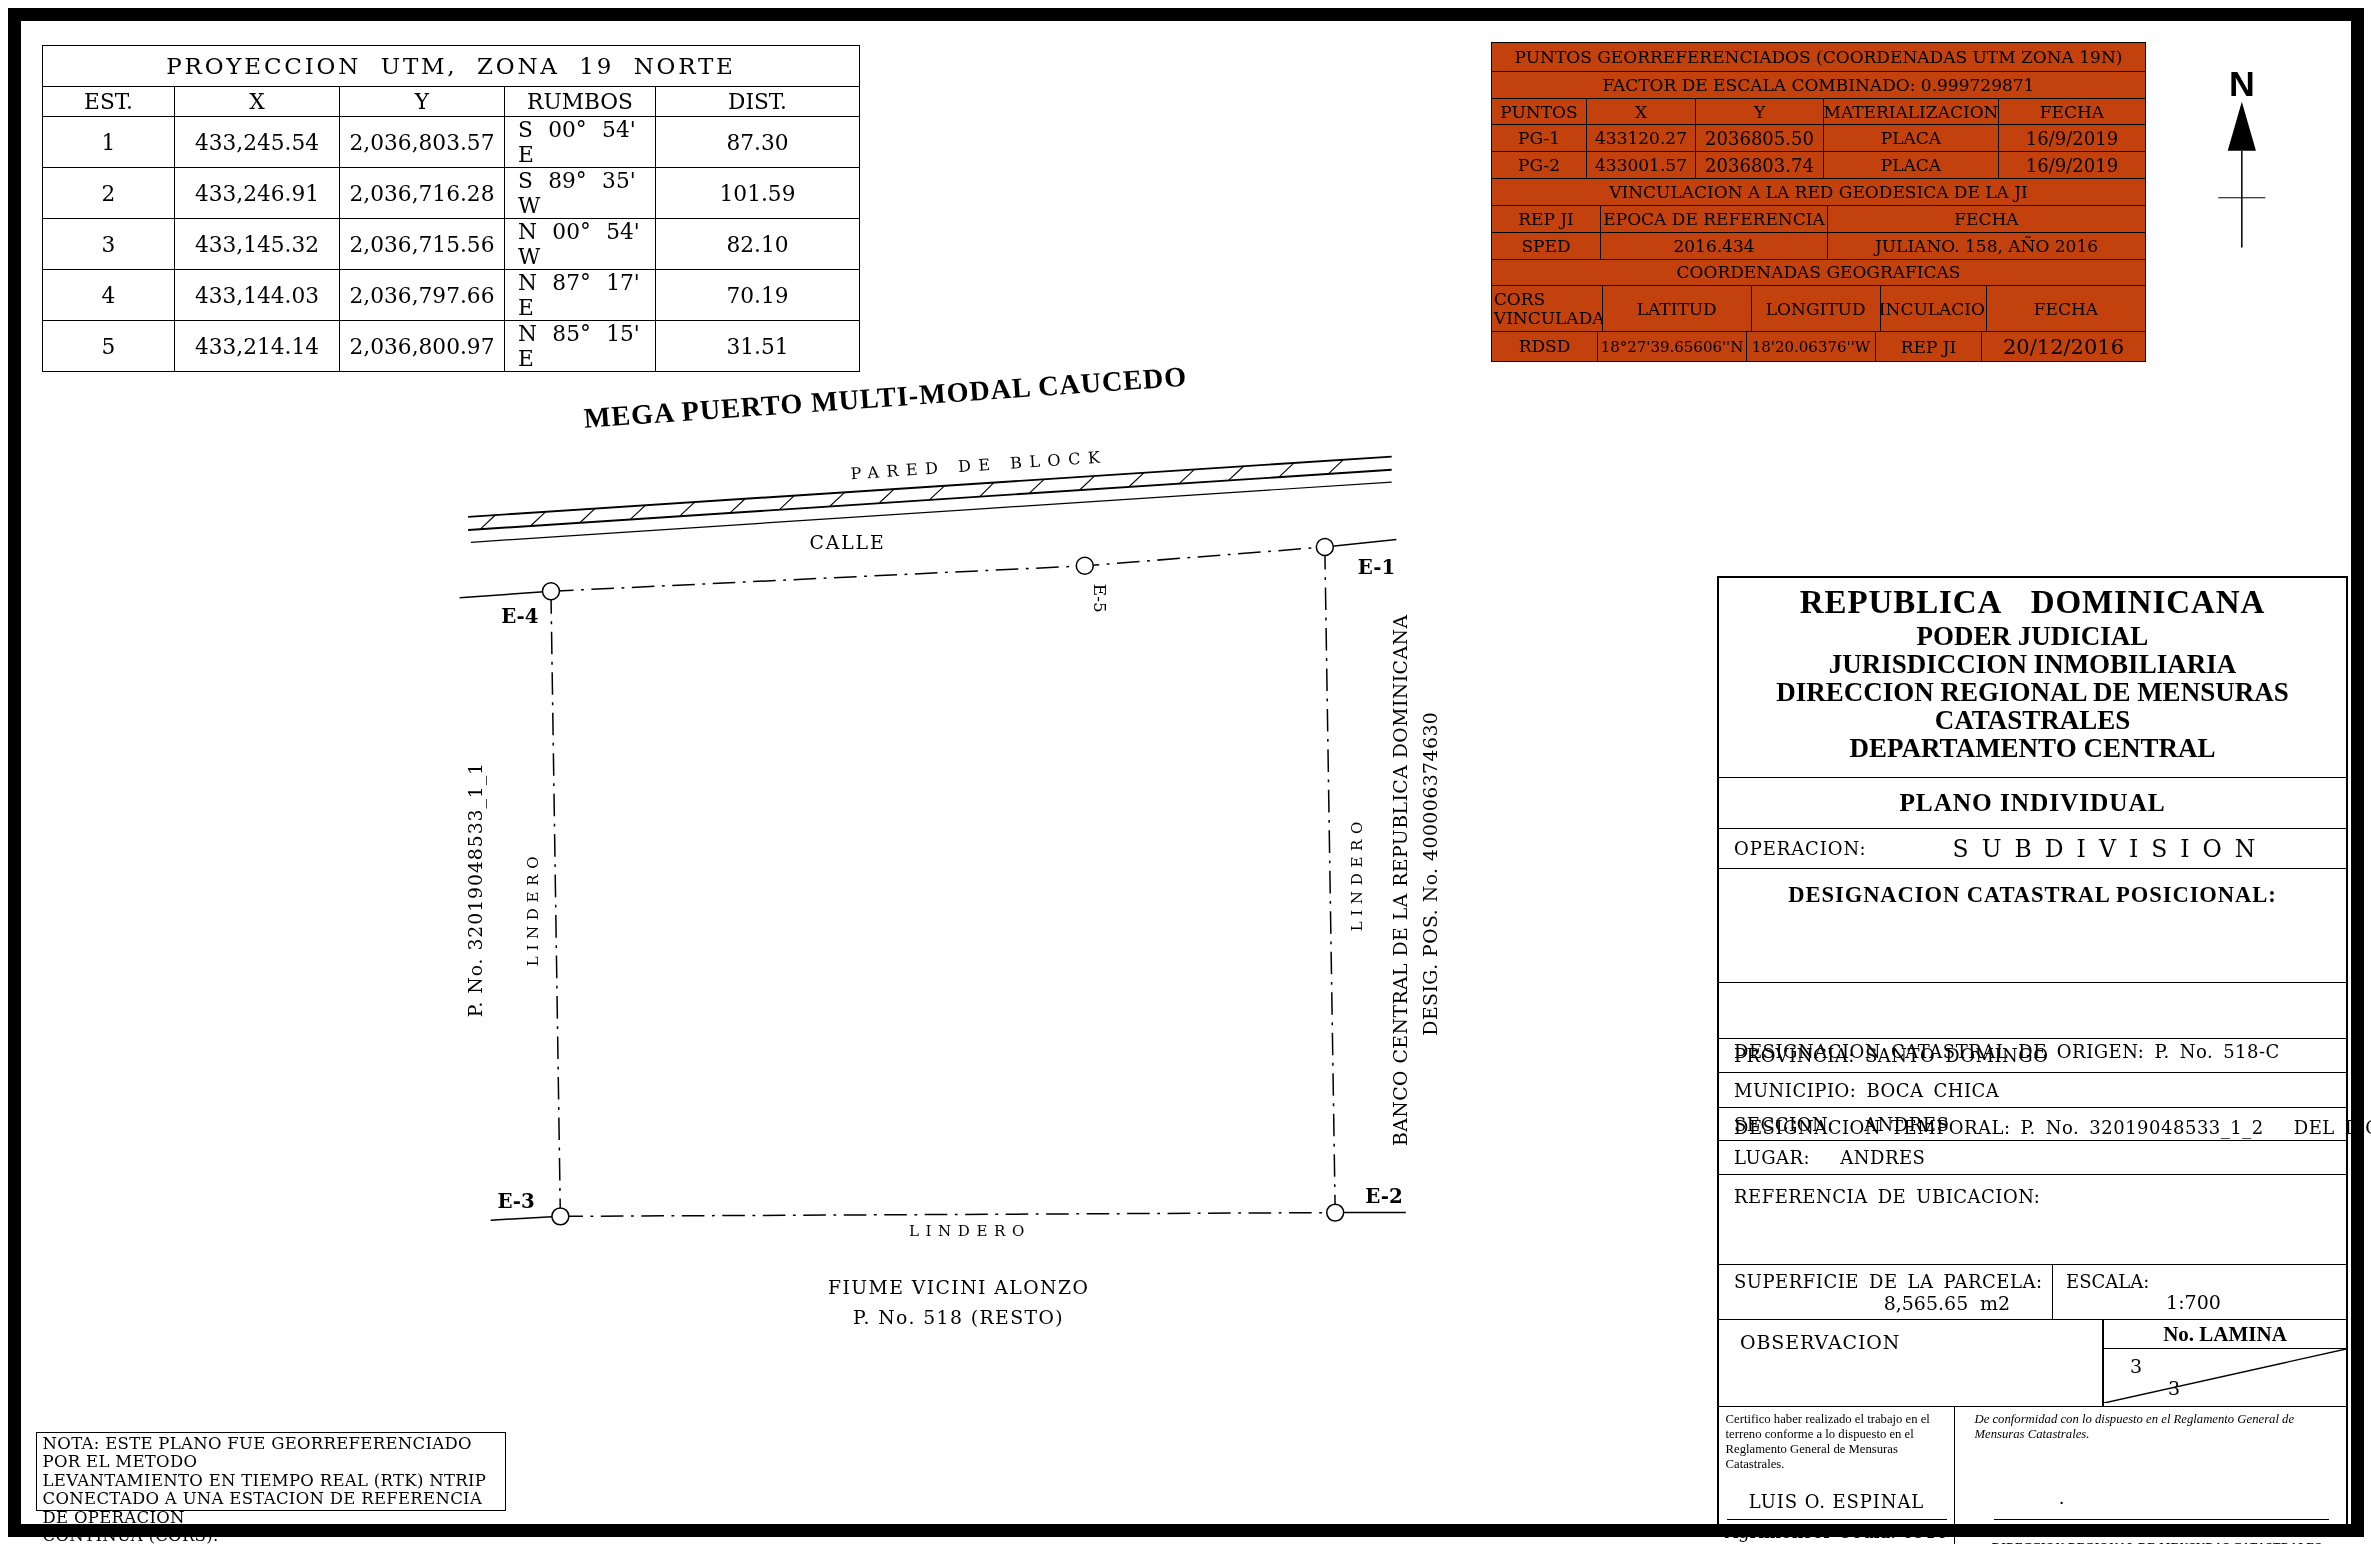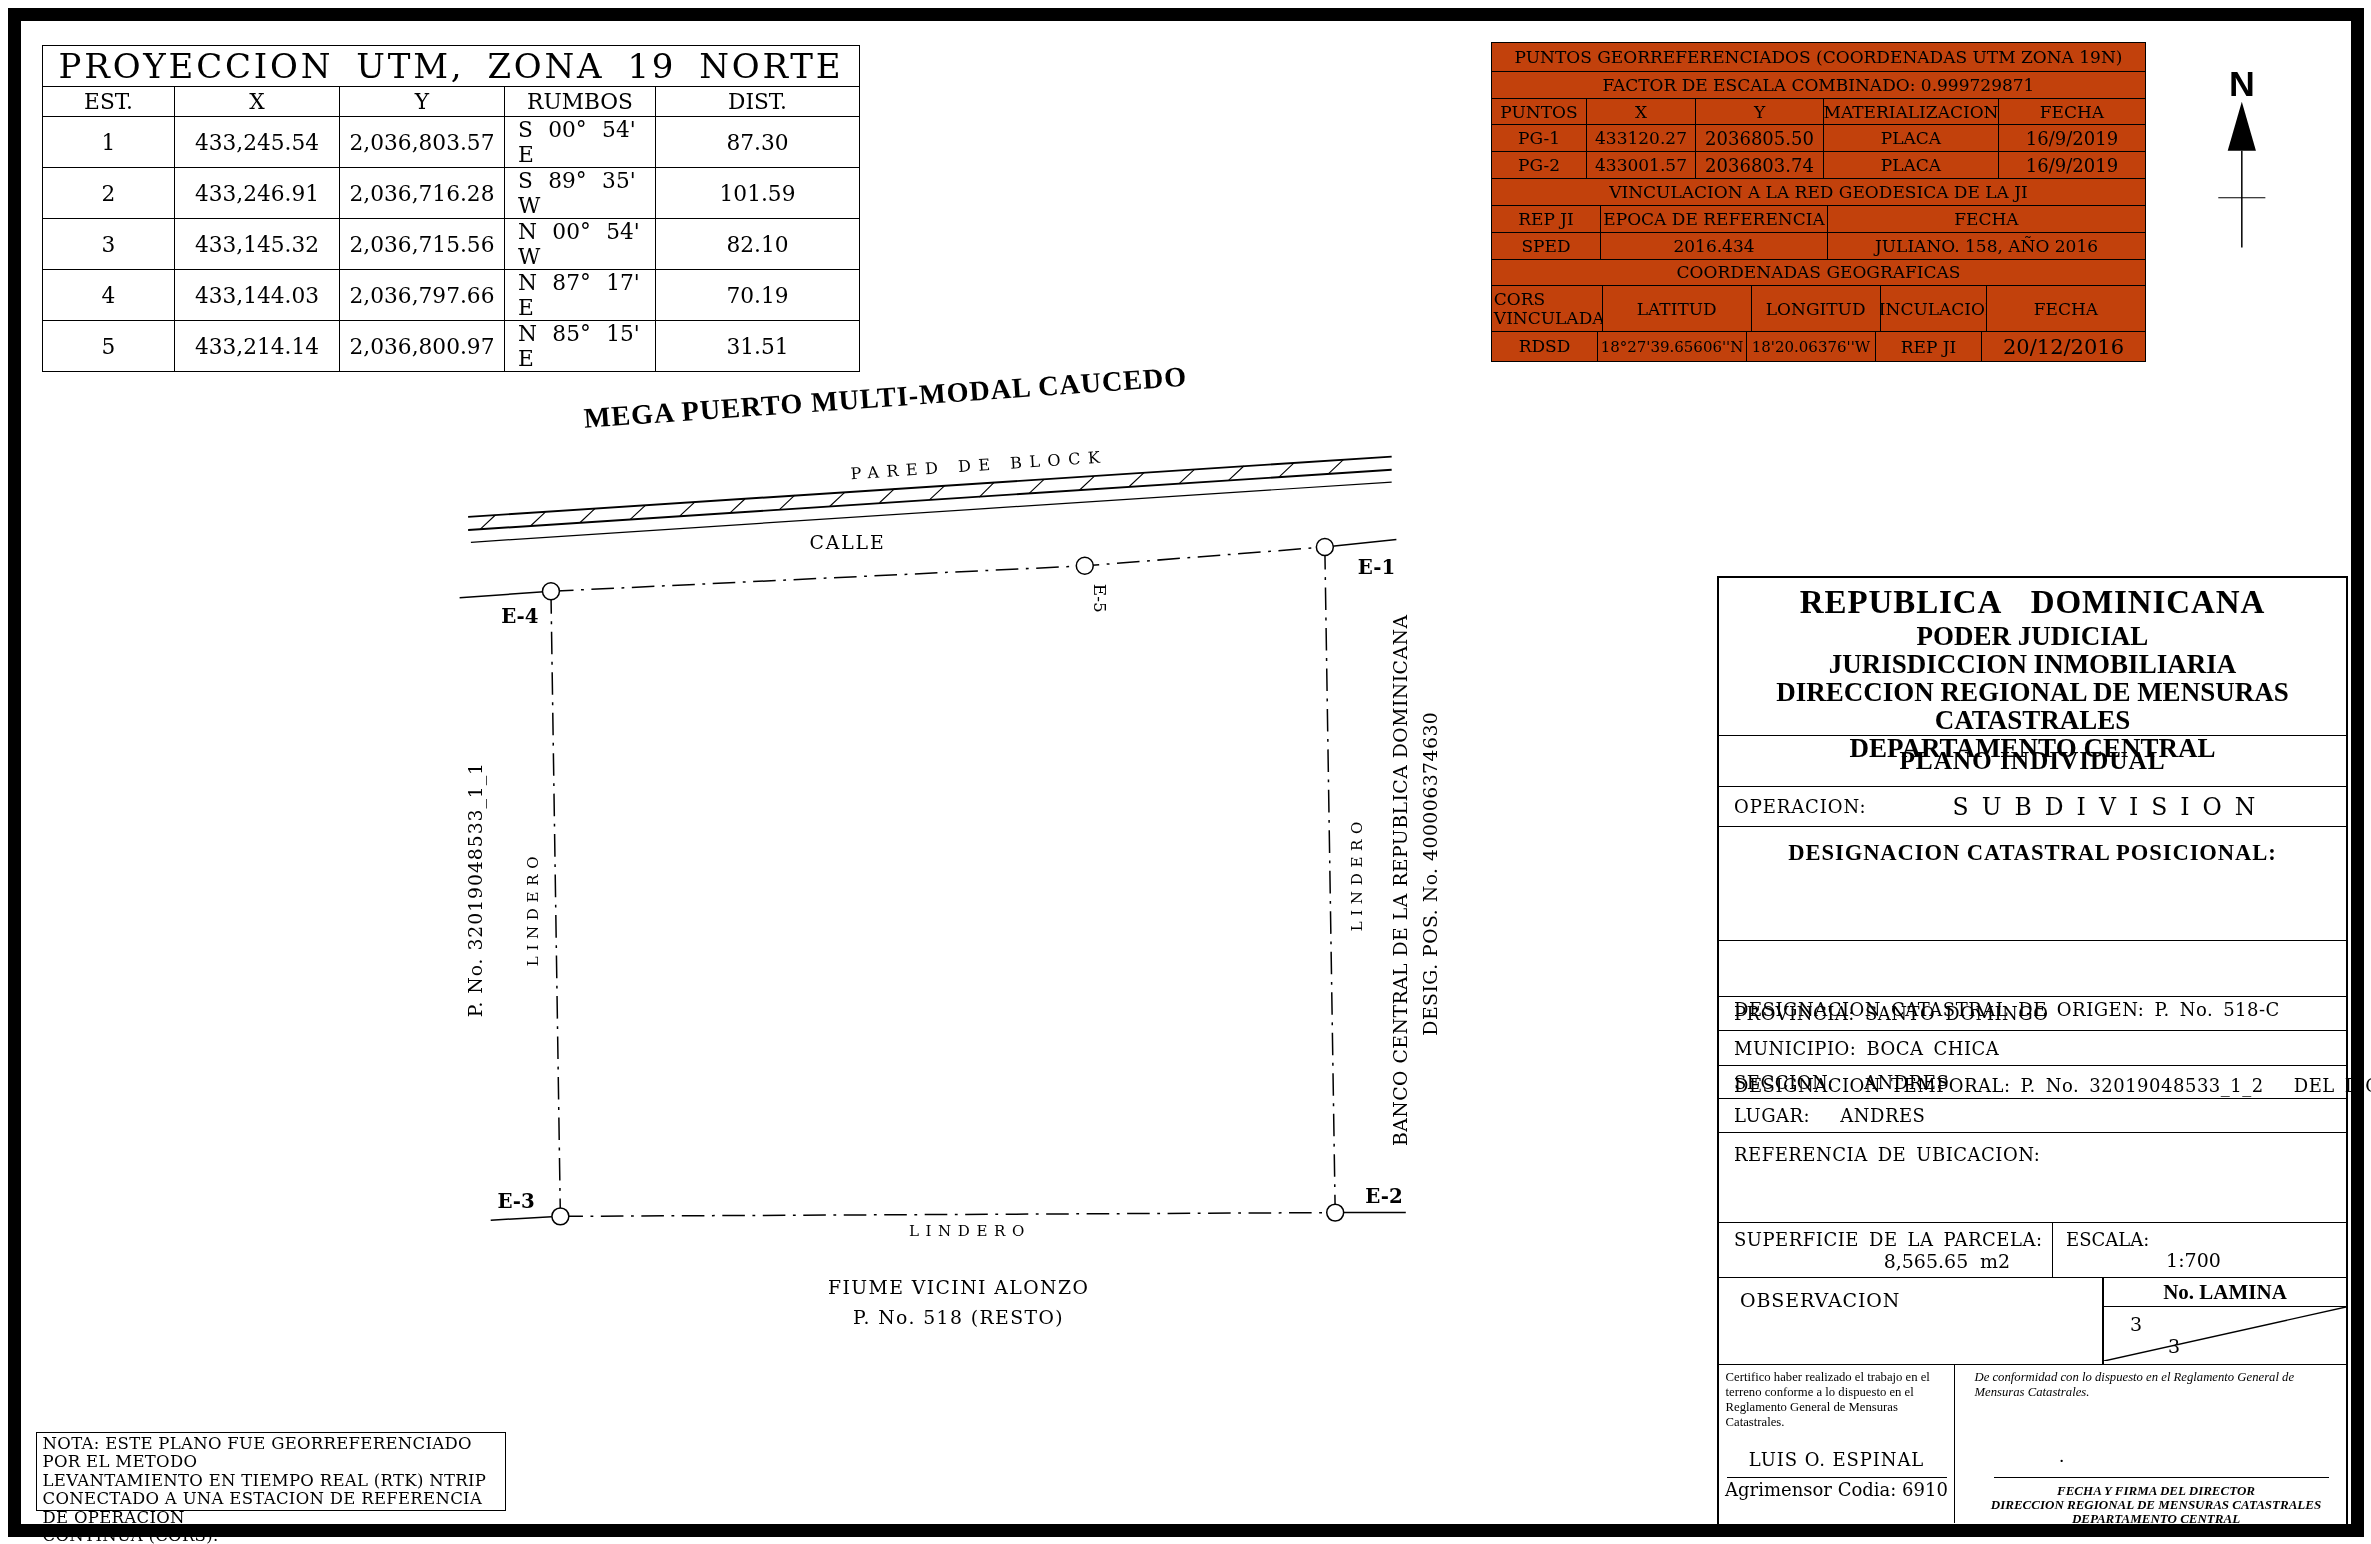--- a/index.html
+++ b/index.html
@@ -3,21 +3,21 @@
 <meta charset="utf-8">
 <style>
   html,body{margin:0;padding:0;background:#e8e8e8;}
   .page{position:relative;width:2371px;height:1544px;background:#fff;color:#000;
         font-family:"DejaVu Serif", serif;overflow:hidden;}
   .frame{position:absolute;inset:7.5px;border:13px solid #000;pointer-events:none;}
 
   
   table.utm{position:absolute;left:42px;top:45px;border-collapse:collapse;background:#fff;}
   table.utm td{border:1.9px solid #000;text-align:center;font-size:21.7px;height:29px;padding:0 3.8px;}
-  table.utm td.t{font-size:34px;letter-spacing:2.8px;height:40px;word-spacing:9.4px;margin-left:20px;}
+  table.utm td.t{font-size:23px;letter-spacing:2.8px;height:40px;word-spacing:9.4px;margin-left:20px;}
   table.utm td.rum{text-align:left;padding-left:13px;word-spacing:8.5px;}
 
   
   .geo{position:absolute;left:1491px;top:42px;width:653px;border:1.9px solid #000;font-size:17px;background:#c2410c;}
   .geo .gr{display:flex;border-top:1.9px solid #000;align-items:stretch;}
   .geo .gr:first-child{border-top:none;}
   .geo .cell{border-left:1.9px solid #000;display:flex;align-items:center;justify-content:center;
              text-align:left;overflow:hidden;}
   .geo .cell:first-child{border-left:none;}
   .geo .full{justify-content:center;align-items:center;text-align:center;display:flex;width:100%;}
@@ -26,21 +26,21 @@
   .gb1{width:108px}.gb2{width:226px}.gb3{flex:1}
   .gc1{width:105px;justify-content:flex-start;text-align:left;padding-left:4.7px;line-height:19px;}
   .gc2{width:148px}.gc3{width:128px}.gc4{width:105px}.gc5{flex:1}
   .fs16{font-size:15px}.fs22{font-size:21px}.fs19{font-size:18px}
 
   
   .tb{position:absolute;left:1717px;top:576px;width:631px;height:950px;border:2.8px solid #000;
       box-sizing:border-box;background:#fff;}
   .tb .row{box-sizing:border-box;border-bottom:1.9px solid #000;position:relative;}
   .tb .row:last-child{border-bottom:none;gap:11px;}
-  .tb-head{height:158px;text-align:center;font-family:"Liberation Serif", serif;font-weight:bold;padding-top:3.8px;}
+  .tb-head{height:200px;text-align:center;font-family:"Liberation Serif", serif;font-weight:bold;padding-top:3.8px;}
   .tb-head .country{font-size:33px;line-height:40px;word-spacing:21px;letter-spacing:0.9px;}
   .tb-head .org{font-size:27px;line-height:28px;letter-spacing:0px;}
   .tb-plano{height:51px;text-align:center;font-family:"Liberation Serif", serif;font-weight:bold;
             font-size:25.4px;line-height:49px;letter-spacing:0.9px;}
   .tb-oper{height:40px;display:flex;align-items:center;}
   .tb-oper .lab{font-size:18px;padding-left:15px;width:169px;letter-spacing:0.9px;}
   .tb-oper .val{flex:1;text-align:center;font-size:23.5px;letter-spacing:13px;padding-right:28px;}
   .tb-desigpos{height:114px;text-align:center;font-family:"Liberation Serif", serif;font-weight:bold;
                font-size:22.6px;padding-top:13px;letter-spacing:0.9px;}
   .tb-origen{height:56px;padding:4.7px 0 0 15px;font-size:18px;line-height:25.4px;white-space:pre;letter-spacing:0.5px;word-spacing:3.8px;}

